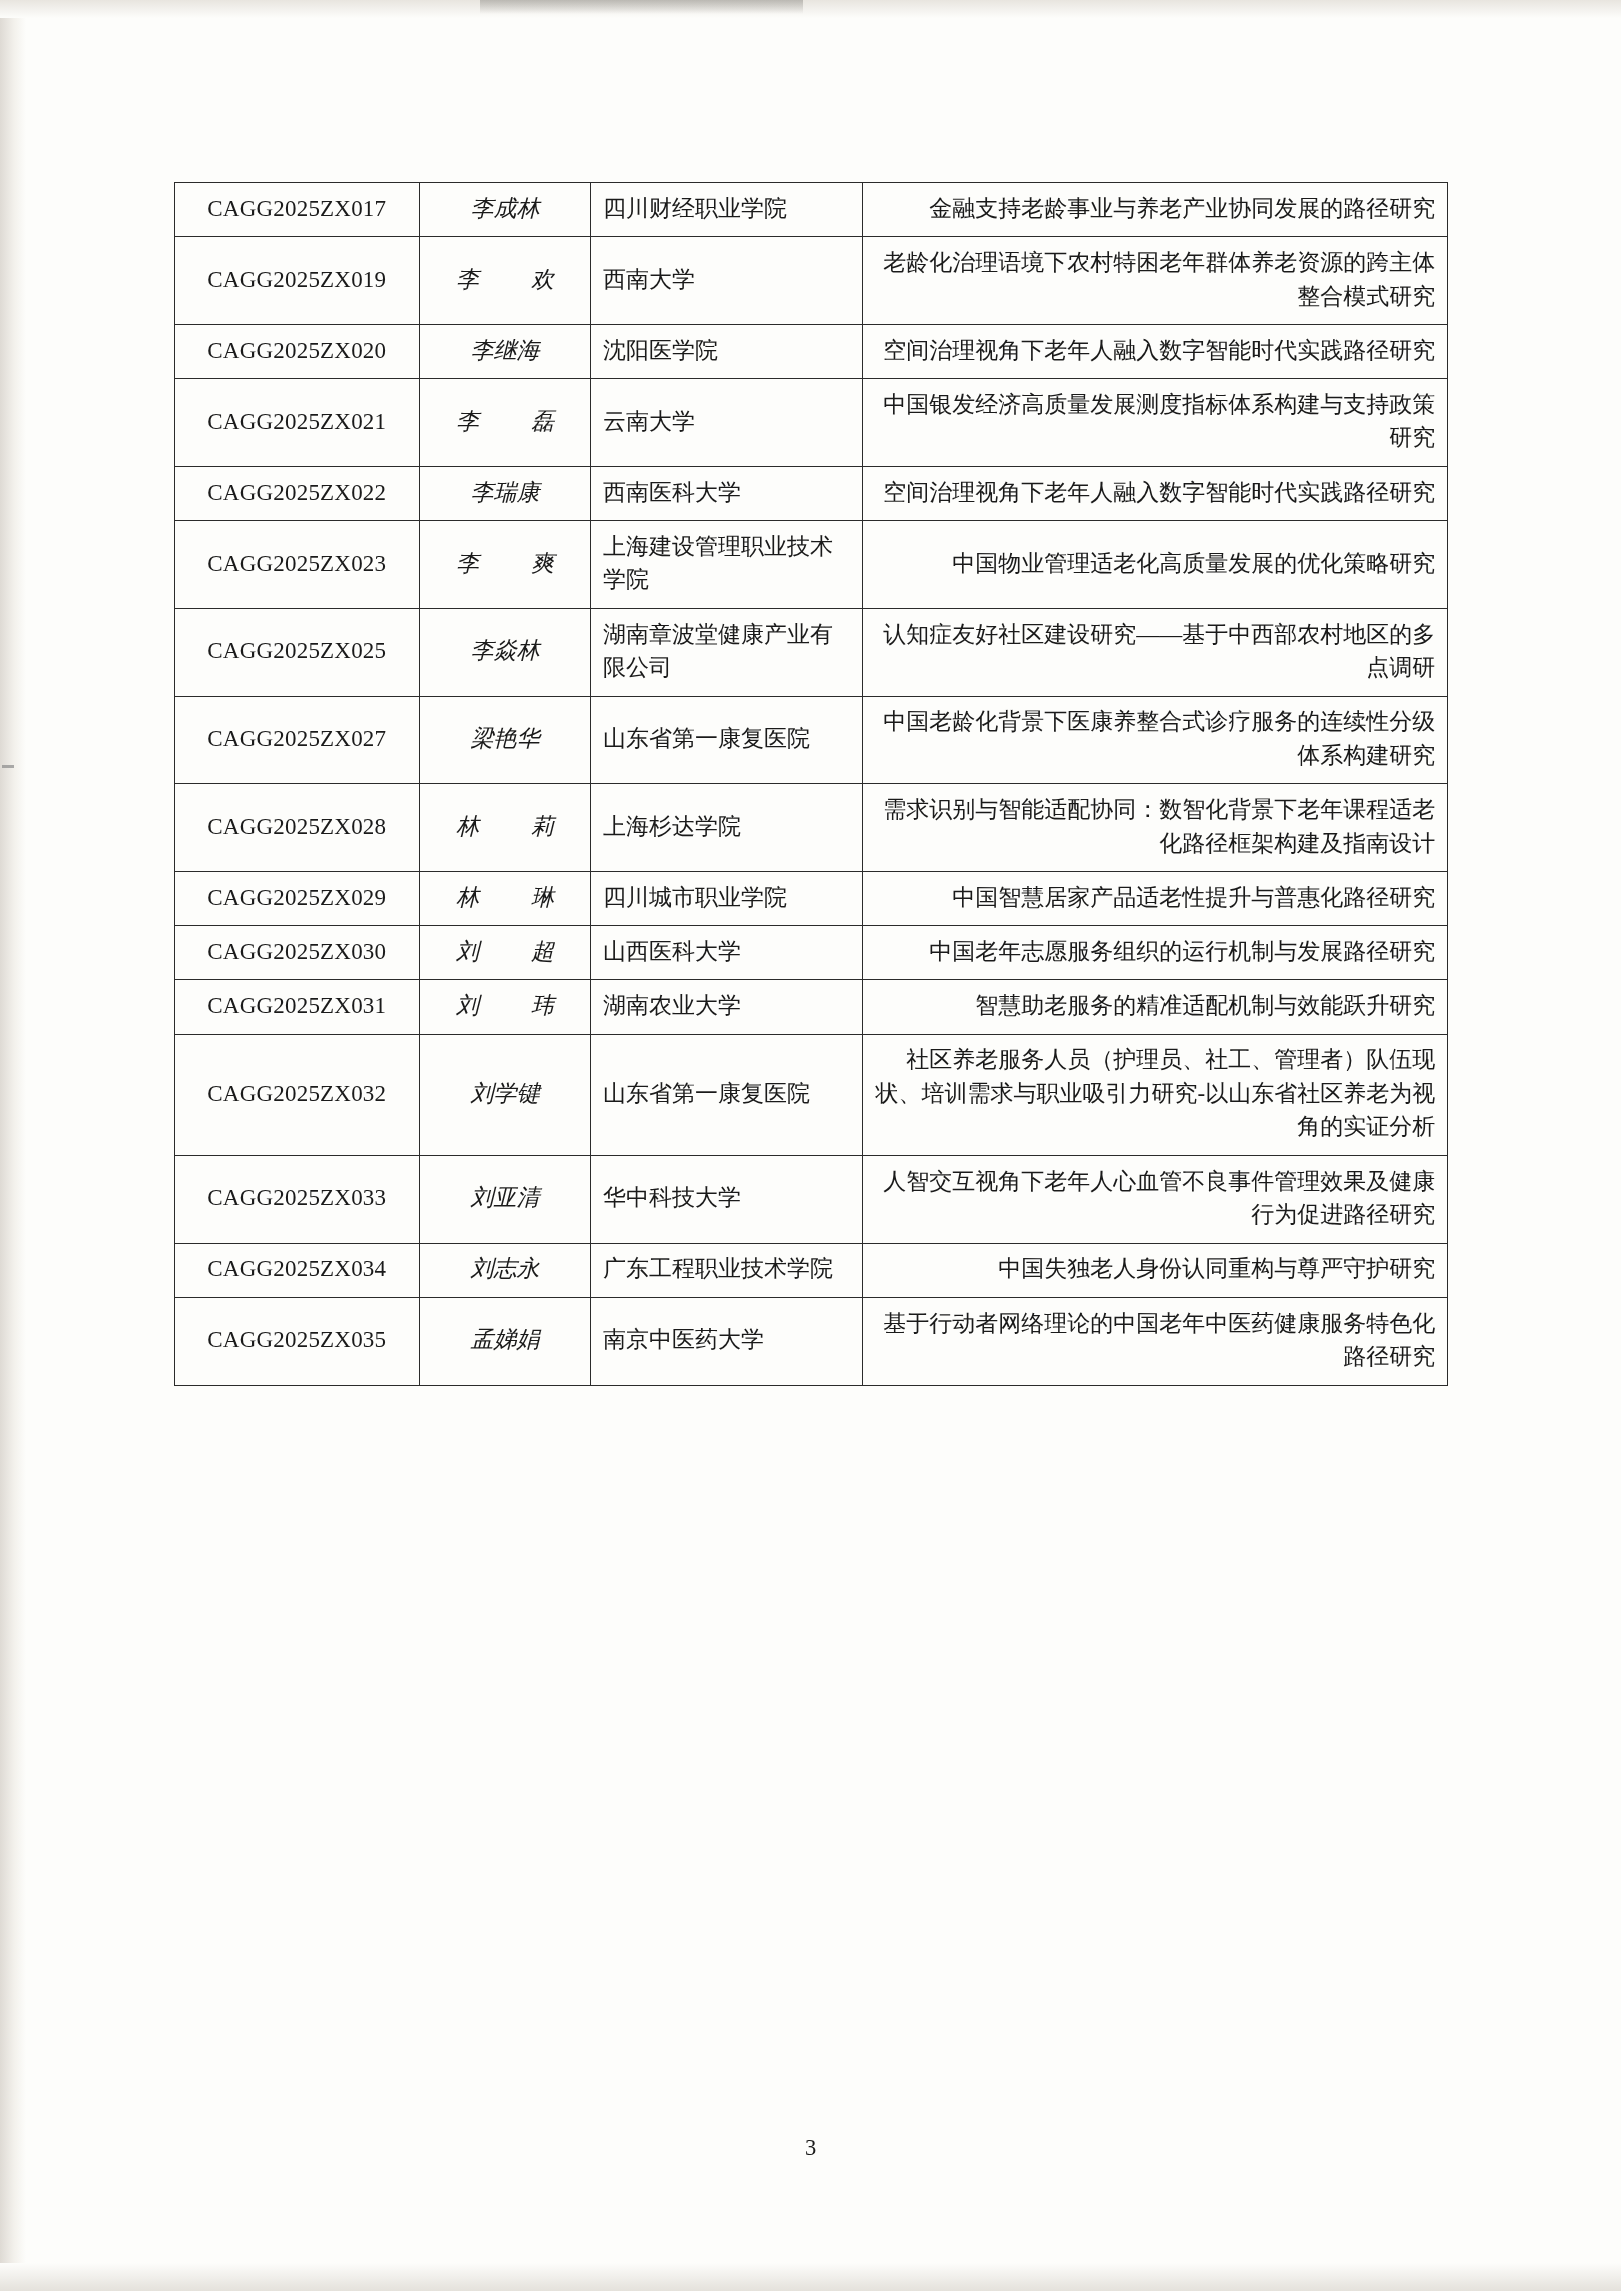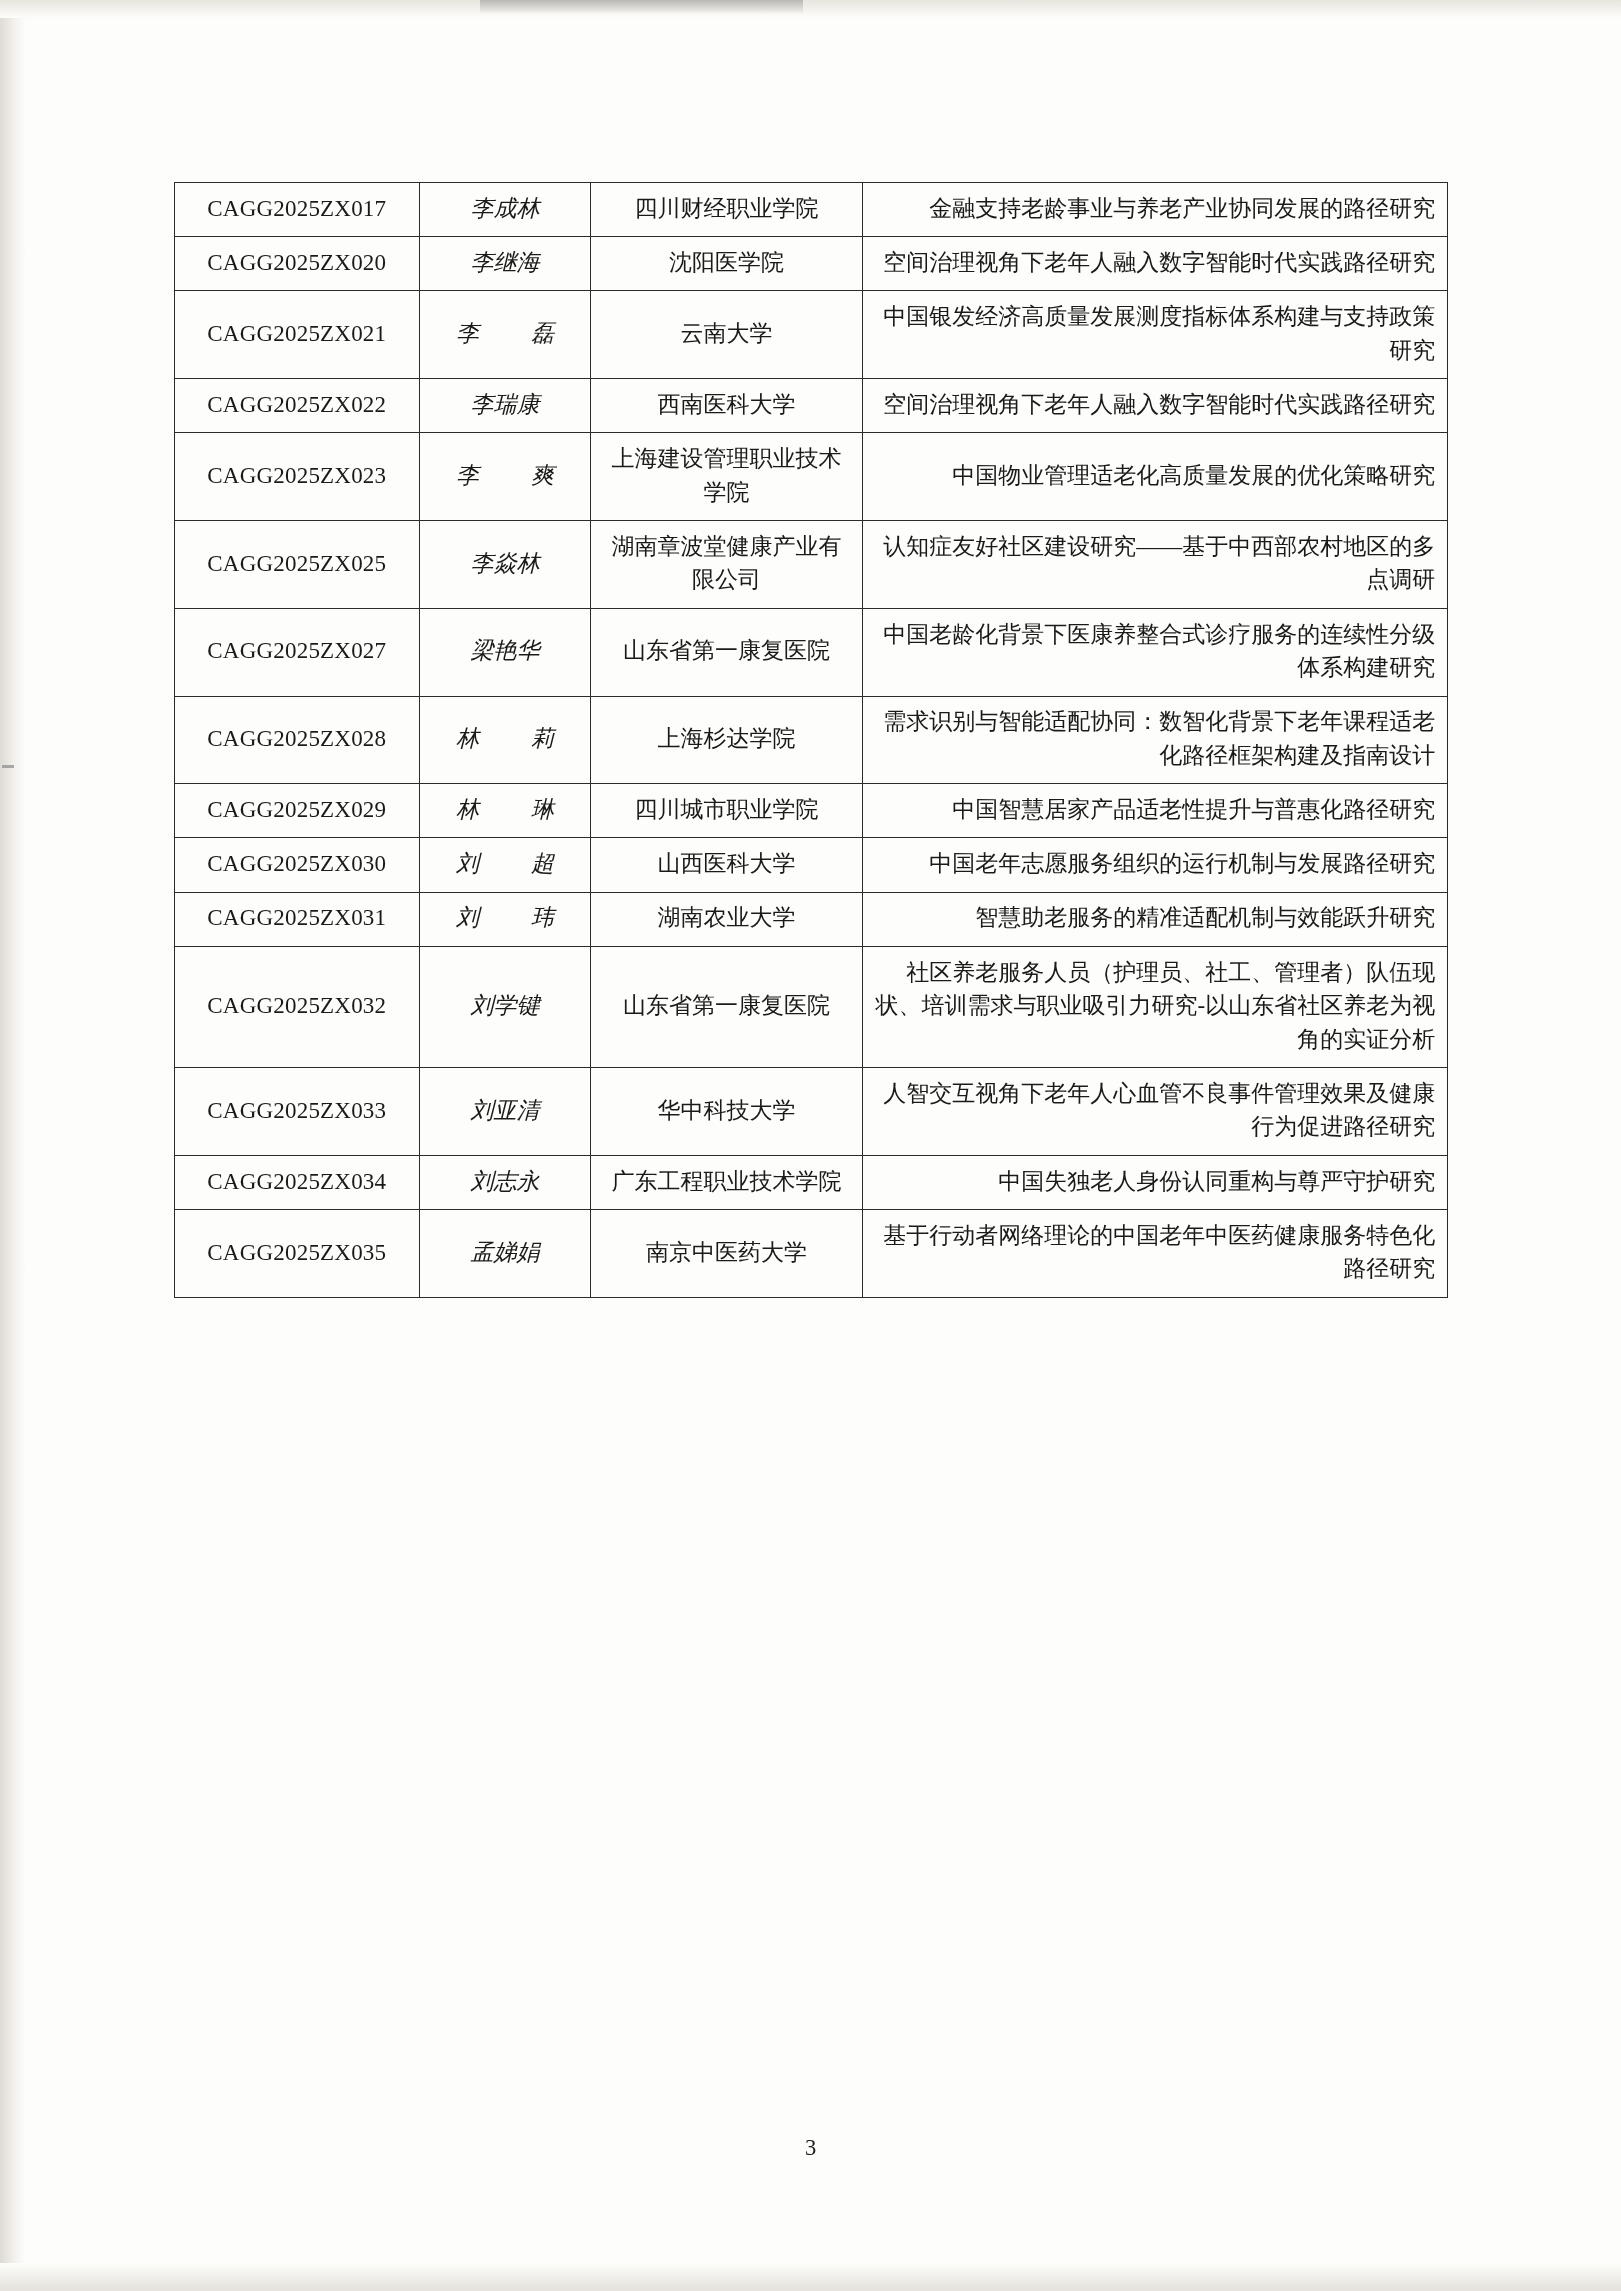--- a/index.html
+++ b/index.html
@@ -84,21 +84,21 @@
     white-space: nowrap;
   }
   td.c-name {
     width: 147px;
     text-align: center;
     white-space: nowrap;
     font-style: italic;
   }
   td.c-org {
     width: 247px;
-    text-align: center;
+    text-align: left;
   }
   td.c-title {
     text-align: right;
   }
   
   .name-spread {
     display: inline-block;
     width: 98px;
     text-align: justify;
     text-align-last: justify;
@@ -126,20 +126,26 @@
   <div class="content">
     <table class="grant-table">
       <tbody id="table-body">
           <tr>
             <td class="c-code">CAGG2025ZX017</td>
             <td class="c-name">李成林</td>
             <td class="c-org">四川财经职业学院</td>
             <td class="c-title">金融支持老龄事业与养老产业协同发展的路径研究</td>
           </tr>
           <tr>
+            <td class="c-code">CAGG2025ZX019</td>
+            <td class="c-name"><span class="name-spread">李 欢</span></td>
+            <td class="c-org">西南大学</td>
+            <td class="c-title">老龄化治理语境下农村特困老年群体养老资源的跨主体整合模式研究</td>
+          </tr>
+          <tr>
             <td class="c-code">CAGG2025ZX020</td>
             <td class="c-name">李继海</td>
             <td class="c-org">沈阳医学院</td>
             <td class="c-title">空间治理视角下老年人融入数字智能时代实践路径研究</td>
           </tr>
           <tr>
             <td class="c-code">CAGG2025ZX021</td>
             <td class="c-name"><span class="name-spread">李 磊</span></td>
             <td class="c-org">云南大学</td>
             <td class="c-title">中国银发经济高质量发展测度指标体系构建与支持政策研究</td>

